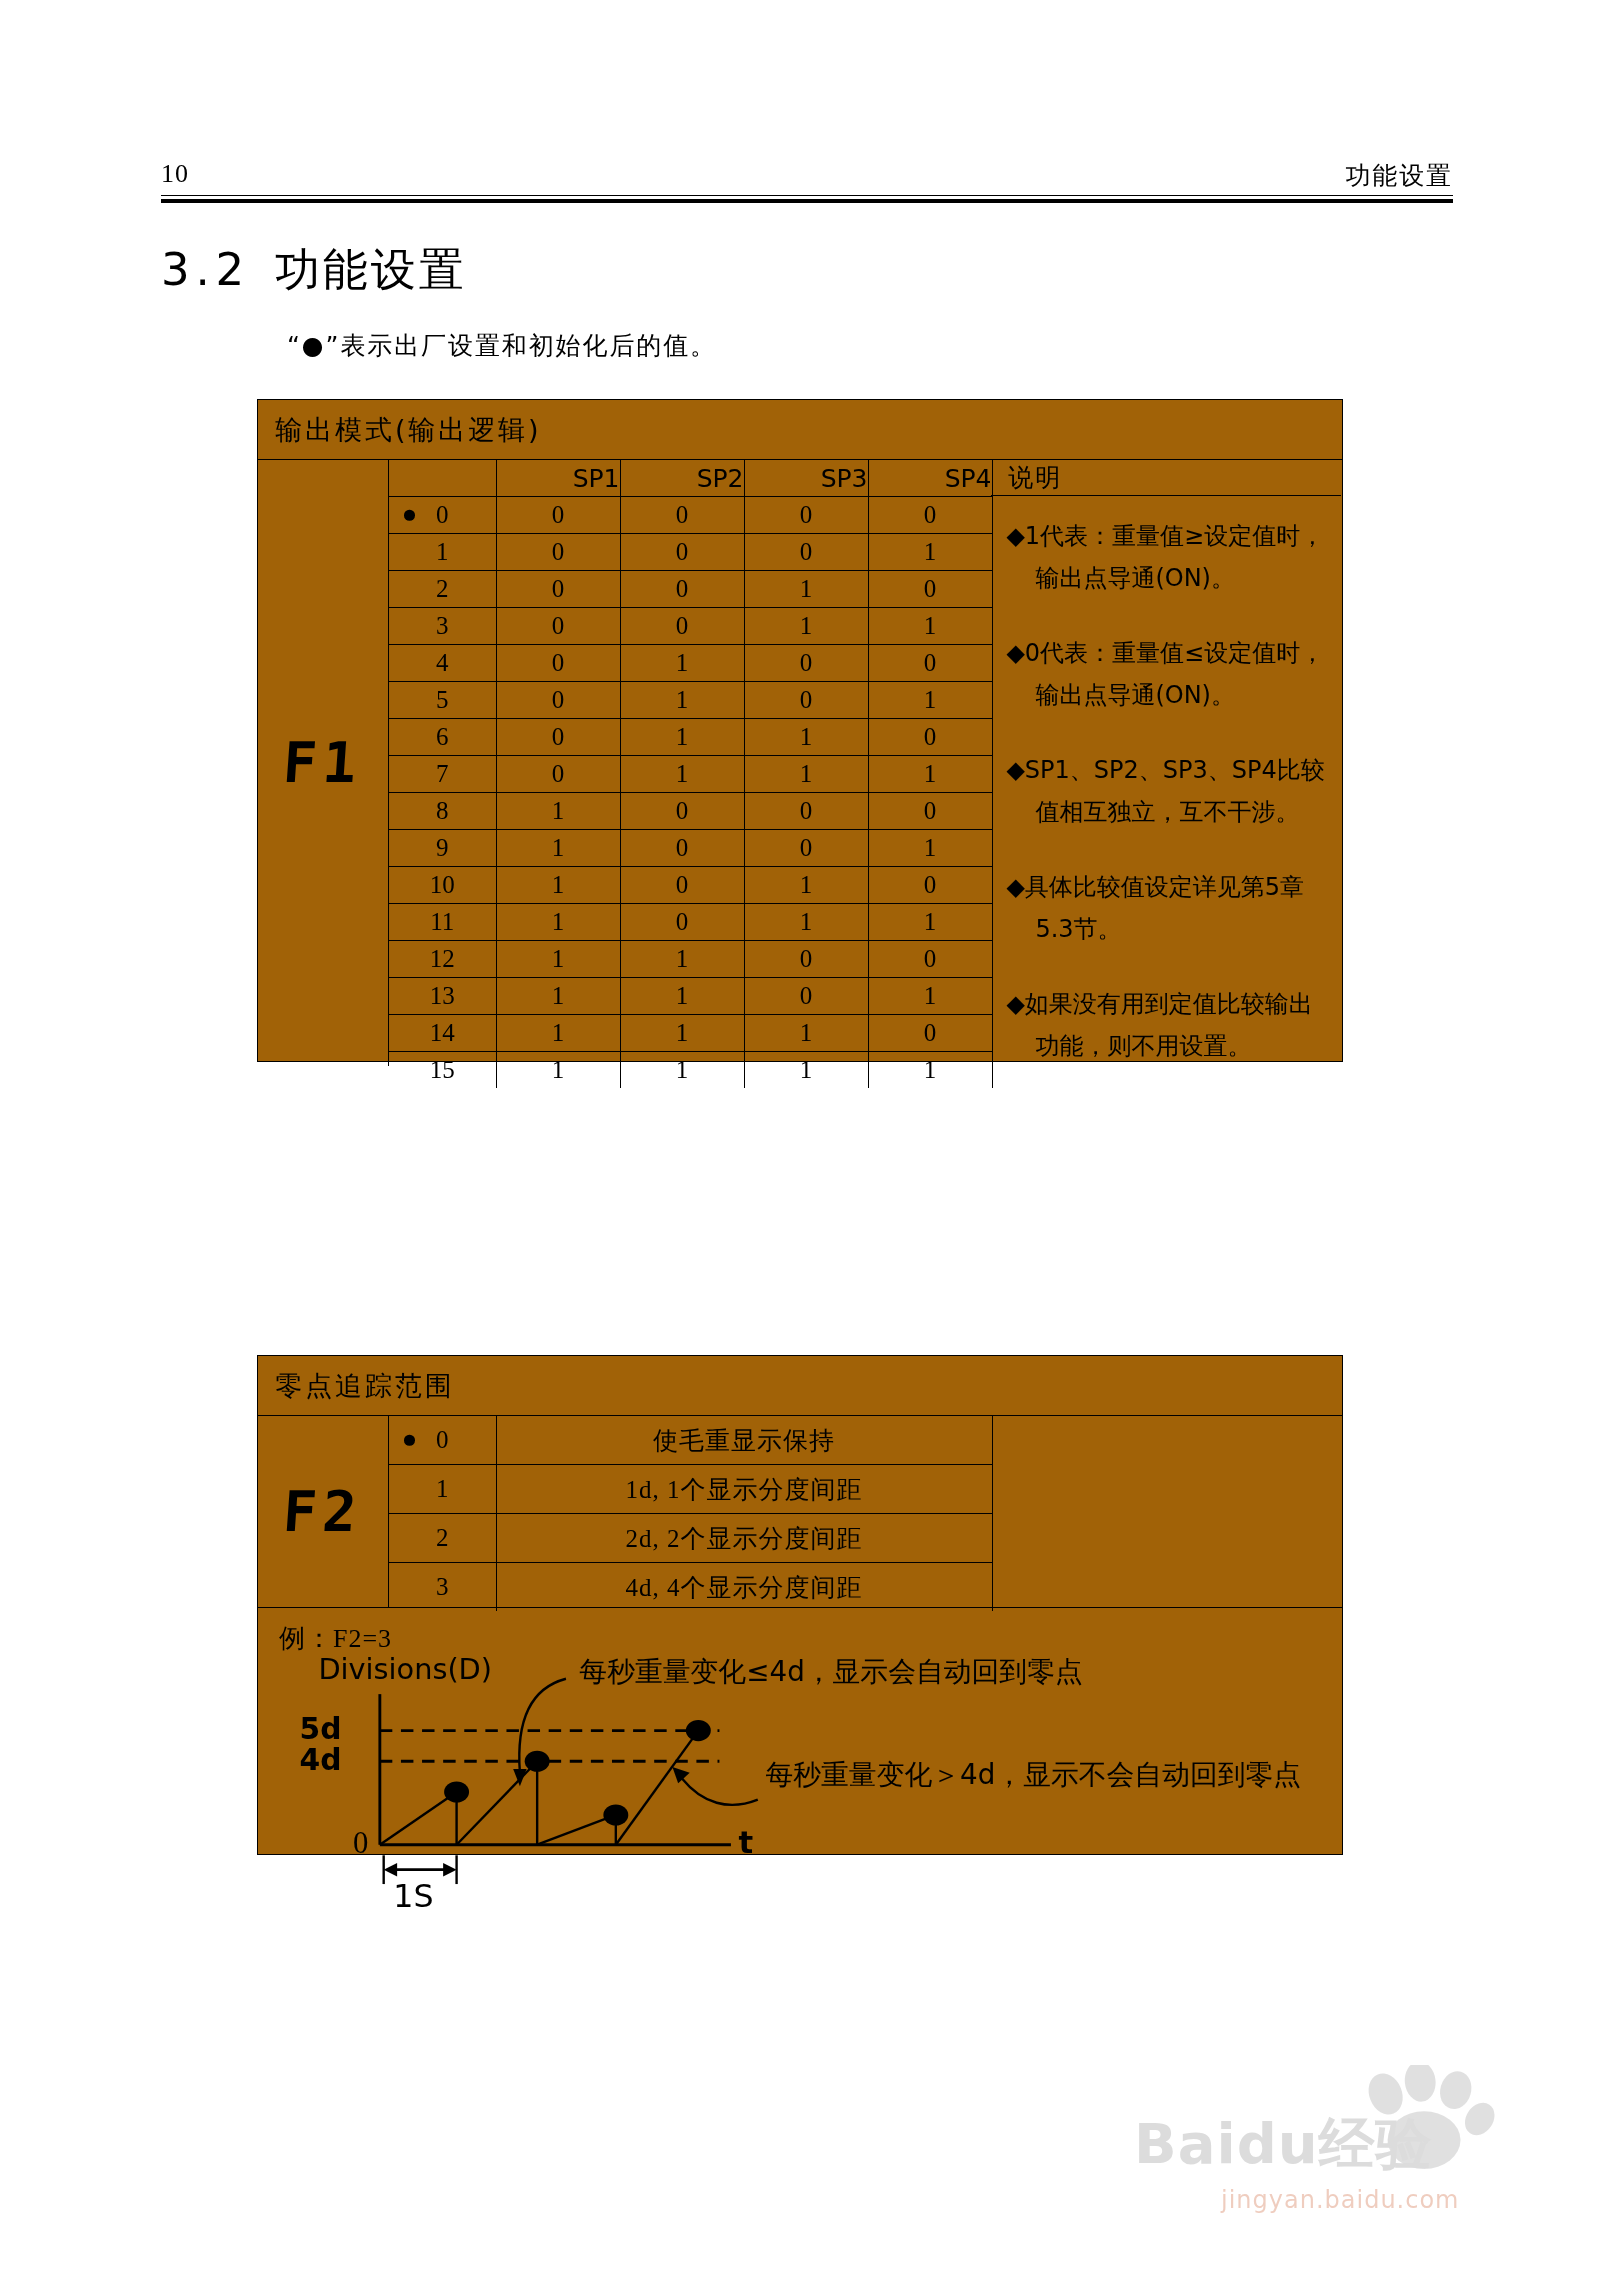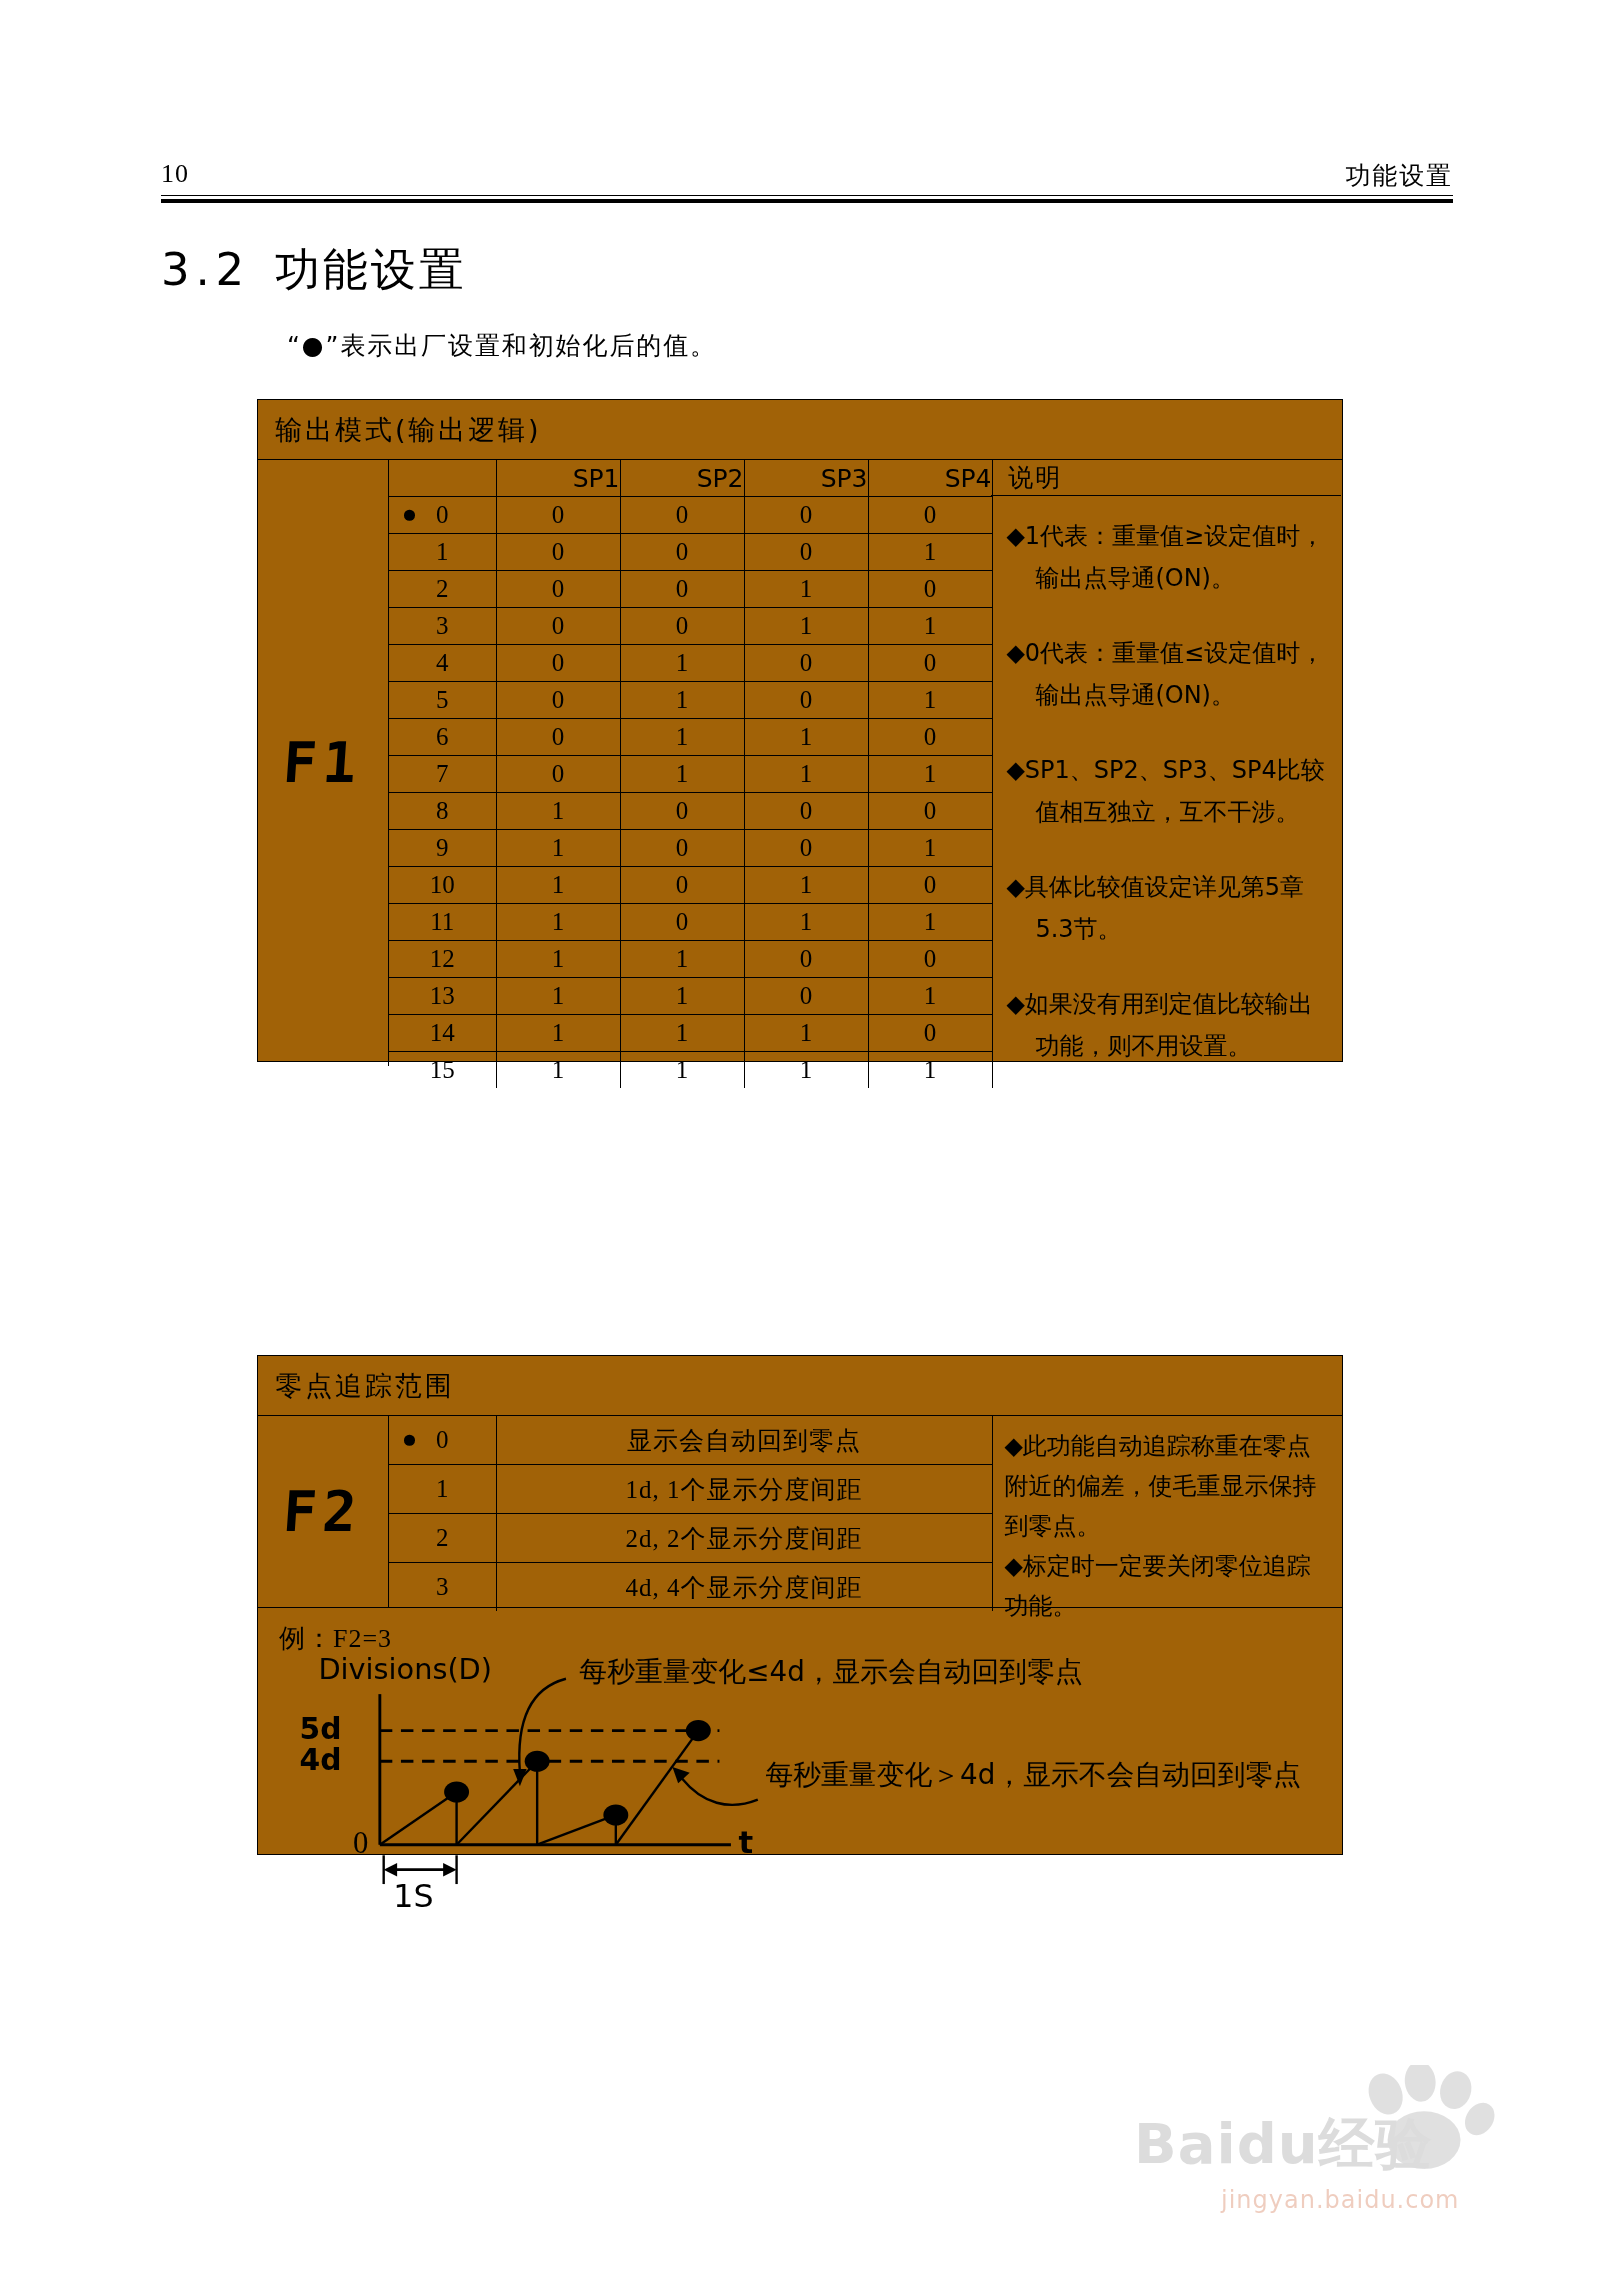--- a/index.html
+++ b/index.html
@@ -516,46 +516,37 @@
       </div>
 
       <table class="t2-grid">
         <colgroup>
             <col class="col-idx">
             <col class="col-txt">
           </colgroup>
         <tbody id="t2-rows">
             <tr>
               <td class="col-idx idx-cell"><span class="dot"></span><span>0</span></td>
-              <td class="col-txt">显示会自动回到零点</td>
+              <td class="col-txt">使毛重显示保持</td>
             </tr>
             <tr>
               <td class="col-idx idx-cell"><span>1</span></td>
               <td class="col-txt">1d, 1个显示分度间距</td>
             </tr>
             <tr>
               <td class="col-idx idx-cell"><span>2</span></td>
               <td class="col-txt">2d, 2个显示分度间距</td>
             </tr>
             <tr>
               <td class="col-idx idx-cell"><span>3</span></td>
               <td class="col-txt">4d, 4个显示分度间距</td>
             </tr>
           </tbody>
       </table>
 
-      <div class="t2-desc">
-        <div id="t2-notes">
-            <div class="t2-note">◆此功能自动追踪称重在零点</div>
-            <div class="t2-note">附近的偏差，使毛重显示保持</div>
-            <div class="t2-note">到零点。</div>
-            <div class="t2-note">◆标定时一定要关闭零位追踪</div>
-            <div class="t2-note">功能。</div>
-          </div>
-      </div>
     </div>
 
     <div class="t2-example">
       <div class="example-label">例：F2=3</div>
 
       <div class="chart-area">
         <svg class="chart-svg" width="1084" height="259" viewBox="0 0 1128 270">
 
           <text id="ch-ylabel" x="62" y="30" font-family="DejaVu Sans, sans-serif" font-size="30">Divisions(D)</text>
 

